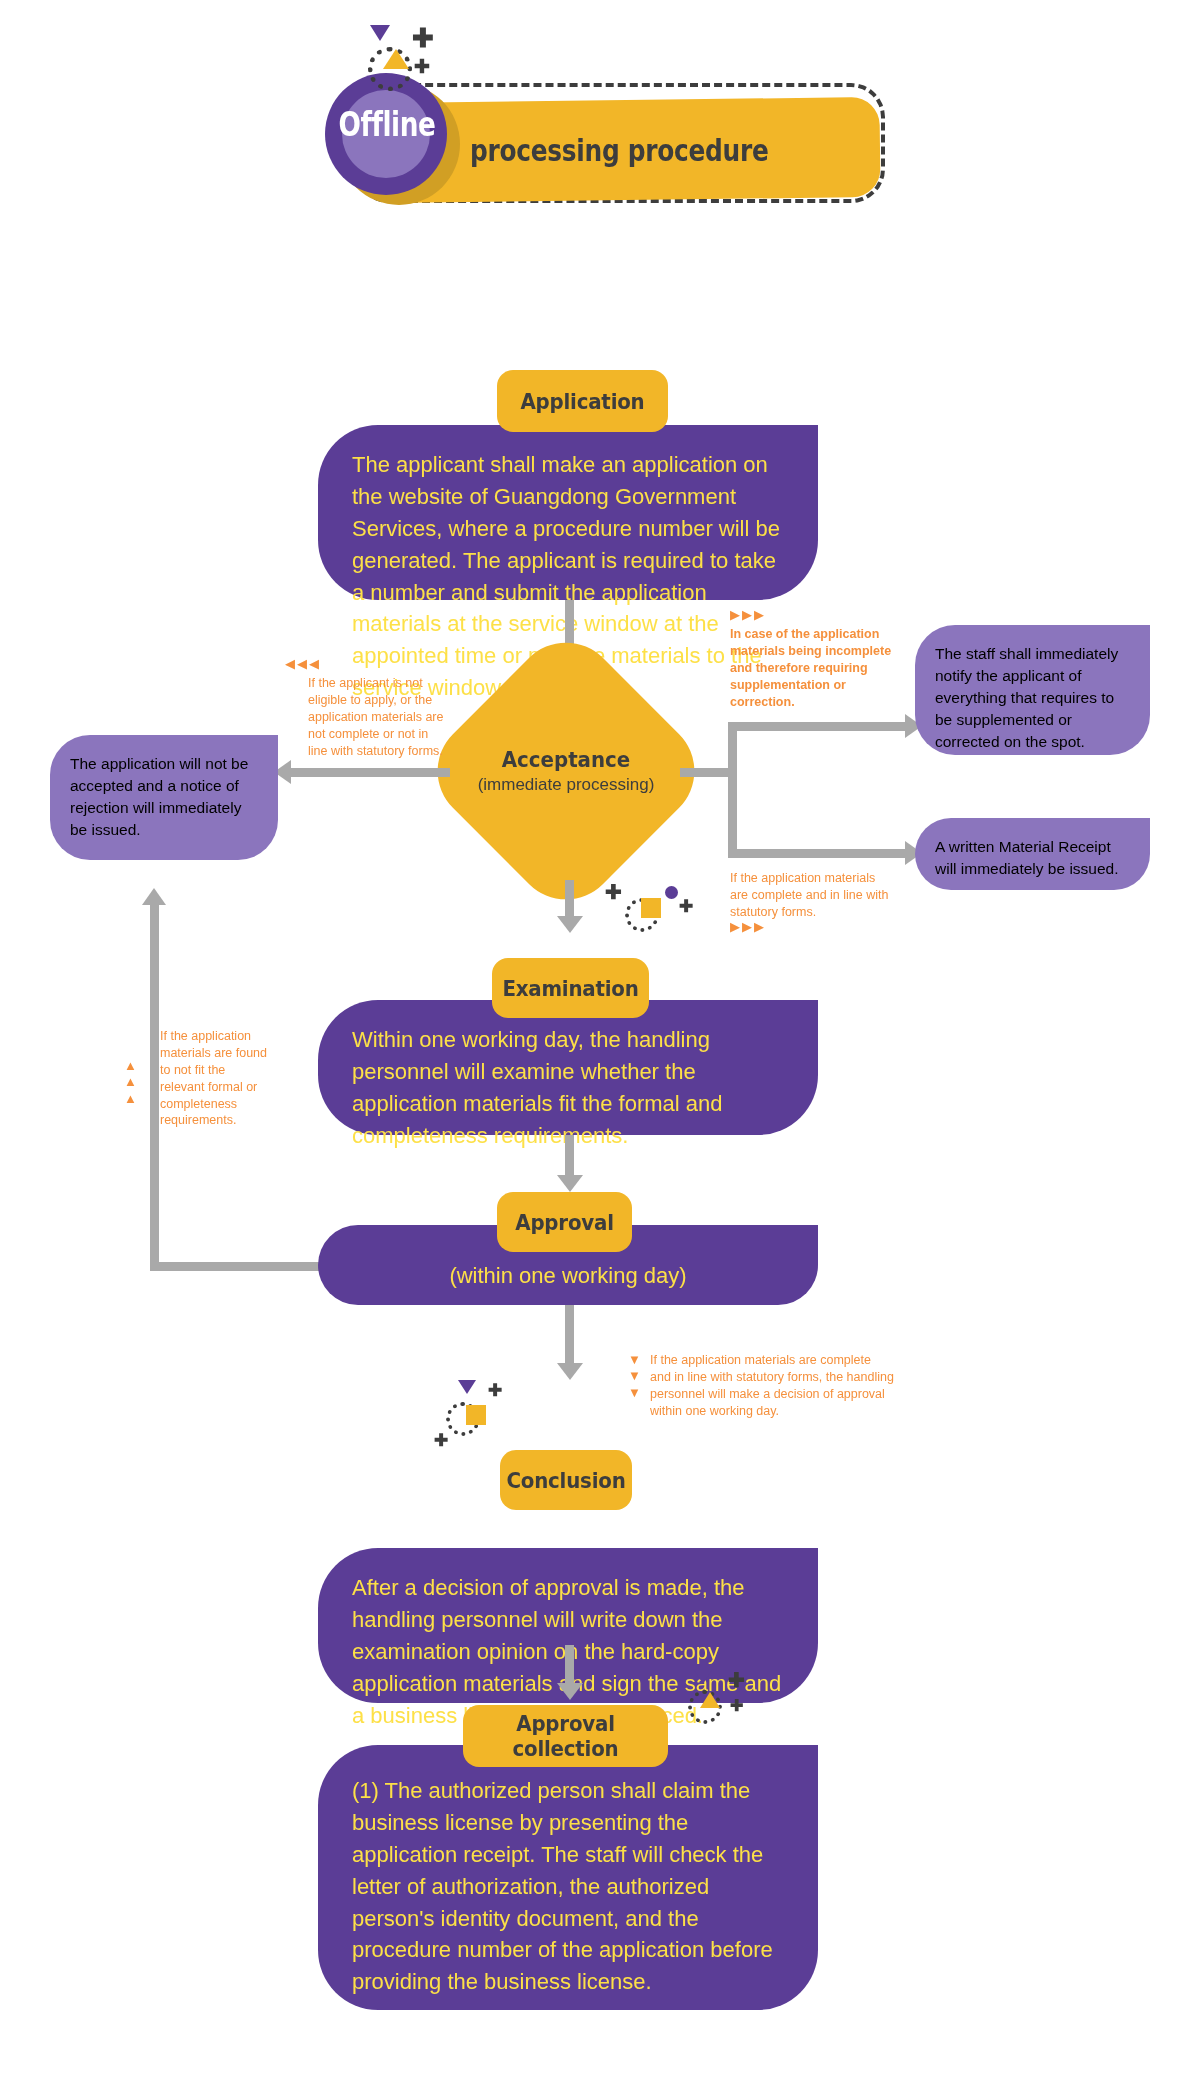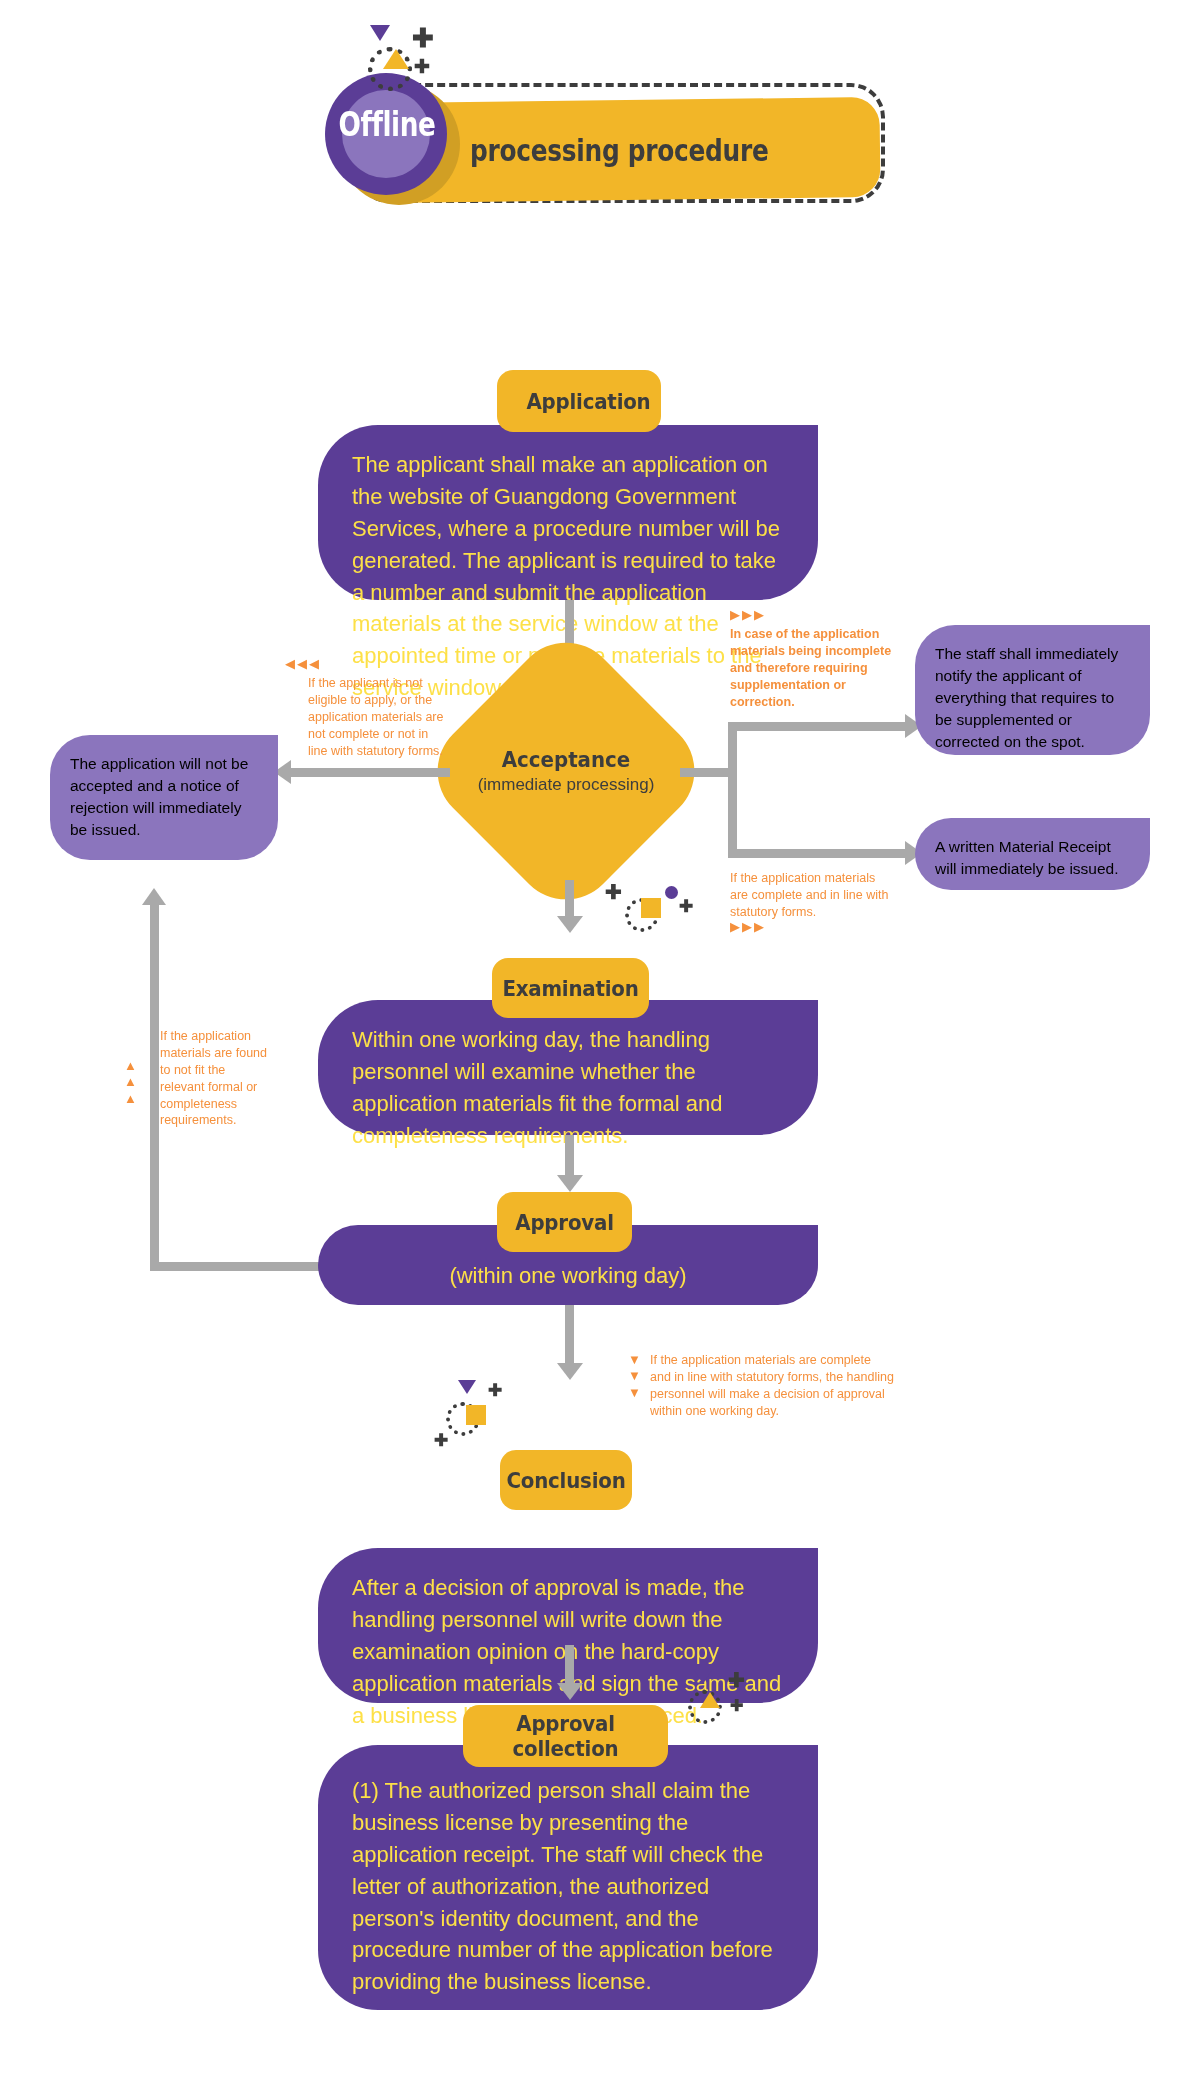--- a/index.html
+++ b/index.html
@@ -118,21 +118,21 @@
     <span class="plus" style="left:82px;top:0px;font-size:26px;">✚</span>
     <span class="dotring" style="left:38px;top:22px;"></span>
     <span class="tri-up" style="left:53px;top:24px;"></span>
     <span class="plus" style="left:84px;top:32px;font-size:19px;">✚</span>
   </div>
 </div>
 
 <div class="stage-body" style="left:318px;top:425px;width:500px;height:175px;border-radius:60px 0 60px 60px;">
   <div class="txt">The applicant shall make an application on the website of Guangdong Government Services, where a procedure number will be generated. The applicant is required to take a number and submit the application materials at the service window at the appointed time or mail the materials to the service window.</div>
 </div>
-<div class="pill" style="left:497px;top:370px;width:145px;height:62px;padding-left:19px;">
+<div class="pill" style="left:497px;top:370px;width:171px;height:62px;">
   <span>Application</span>
 </div>
 
 <div class="vline" style="left:565px;top:600px;height:50px;"></div>
 <div class="arrow-down" style="left:557px;top:648px;"></div>
 
 <div class="diamond" style="left:460px;top:665px;width:212px;height:212px;border-radius:52px;transform:rotate(45deg);">
   <div style="transform:rotate(-45deg);width:260px;">
     <div class="d-title">Acceptance</div>
     <div class="d-sub">(immediate processing)</div>

